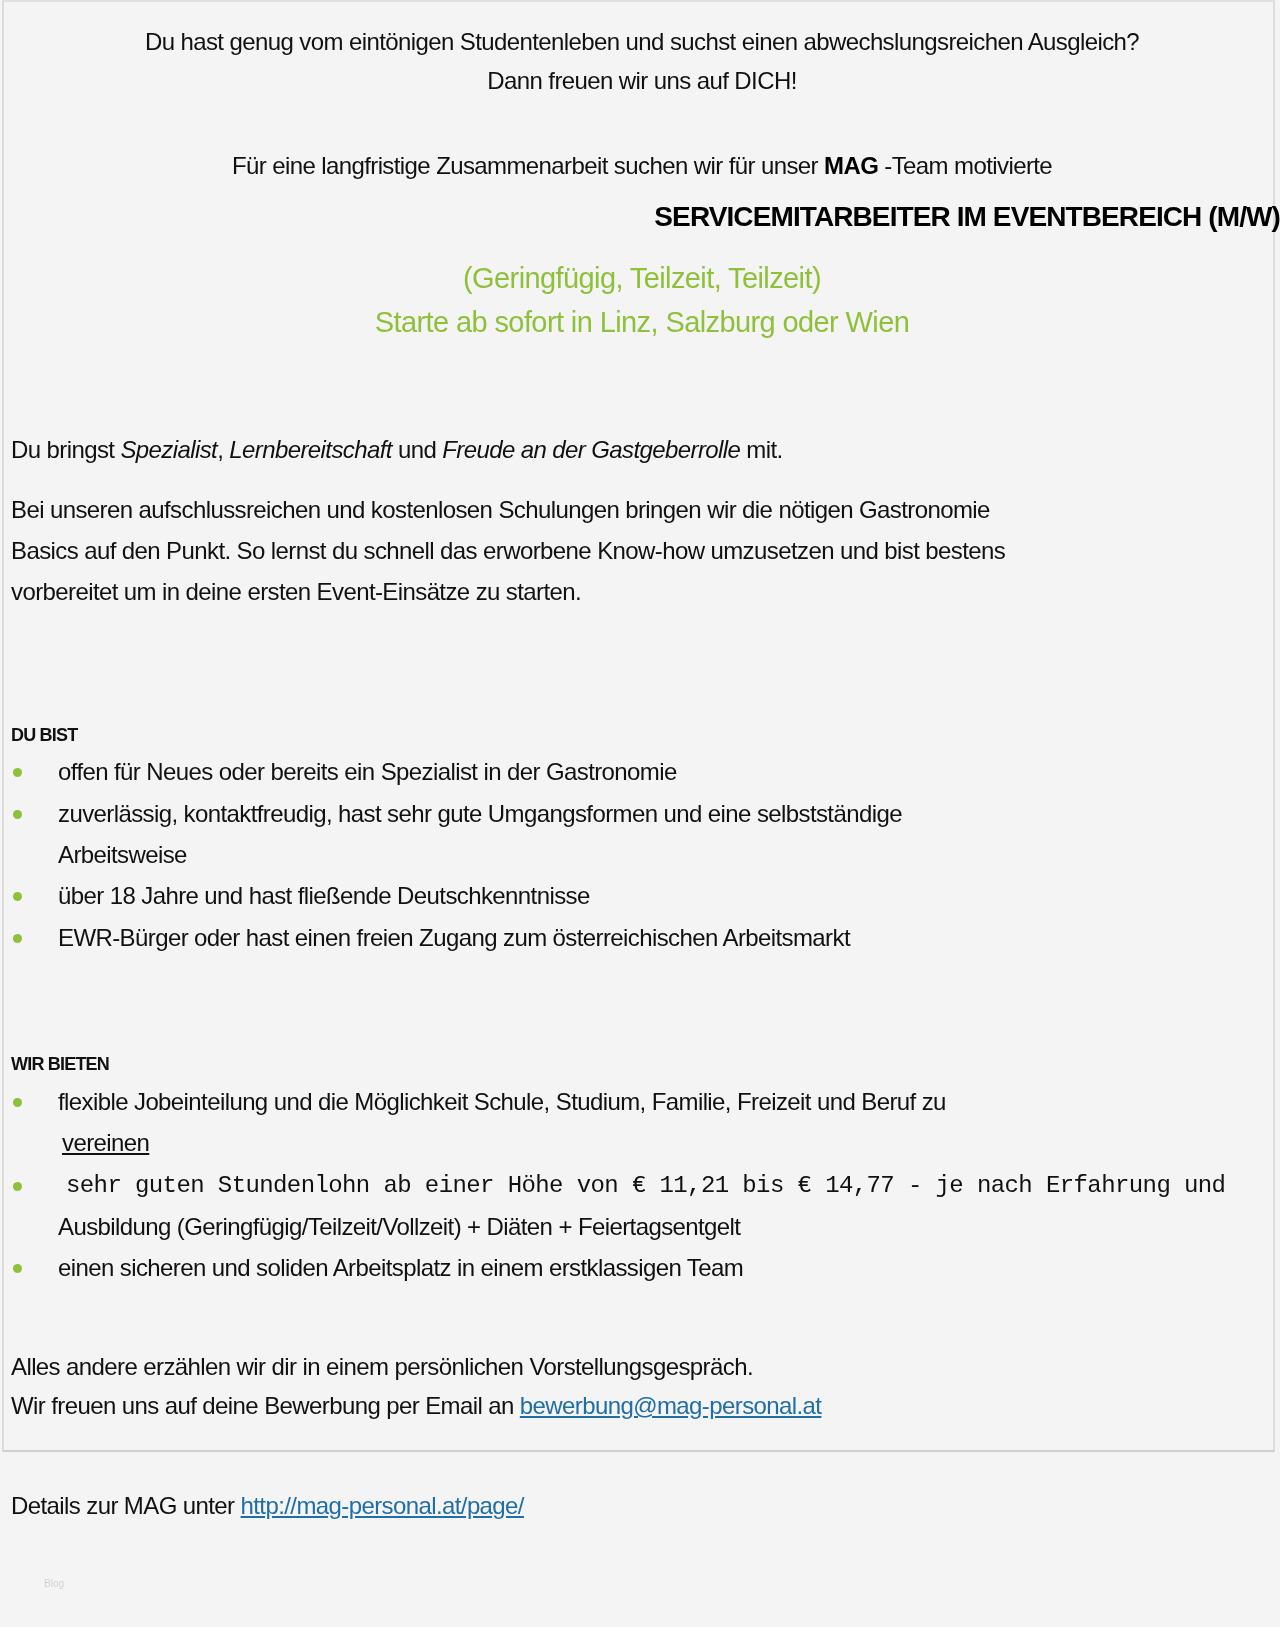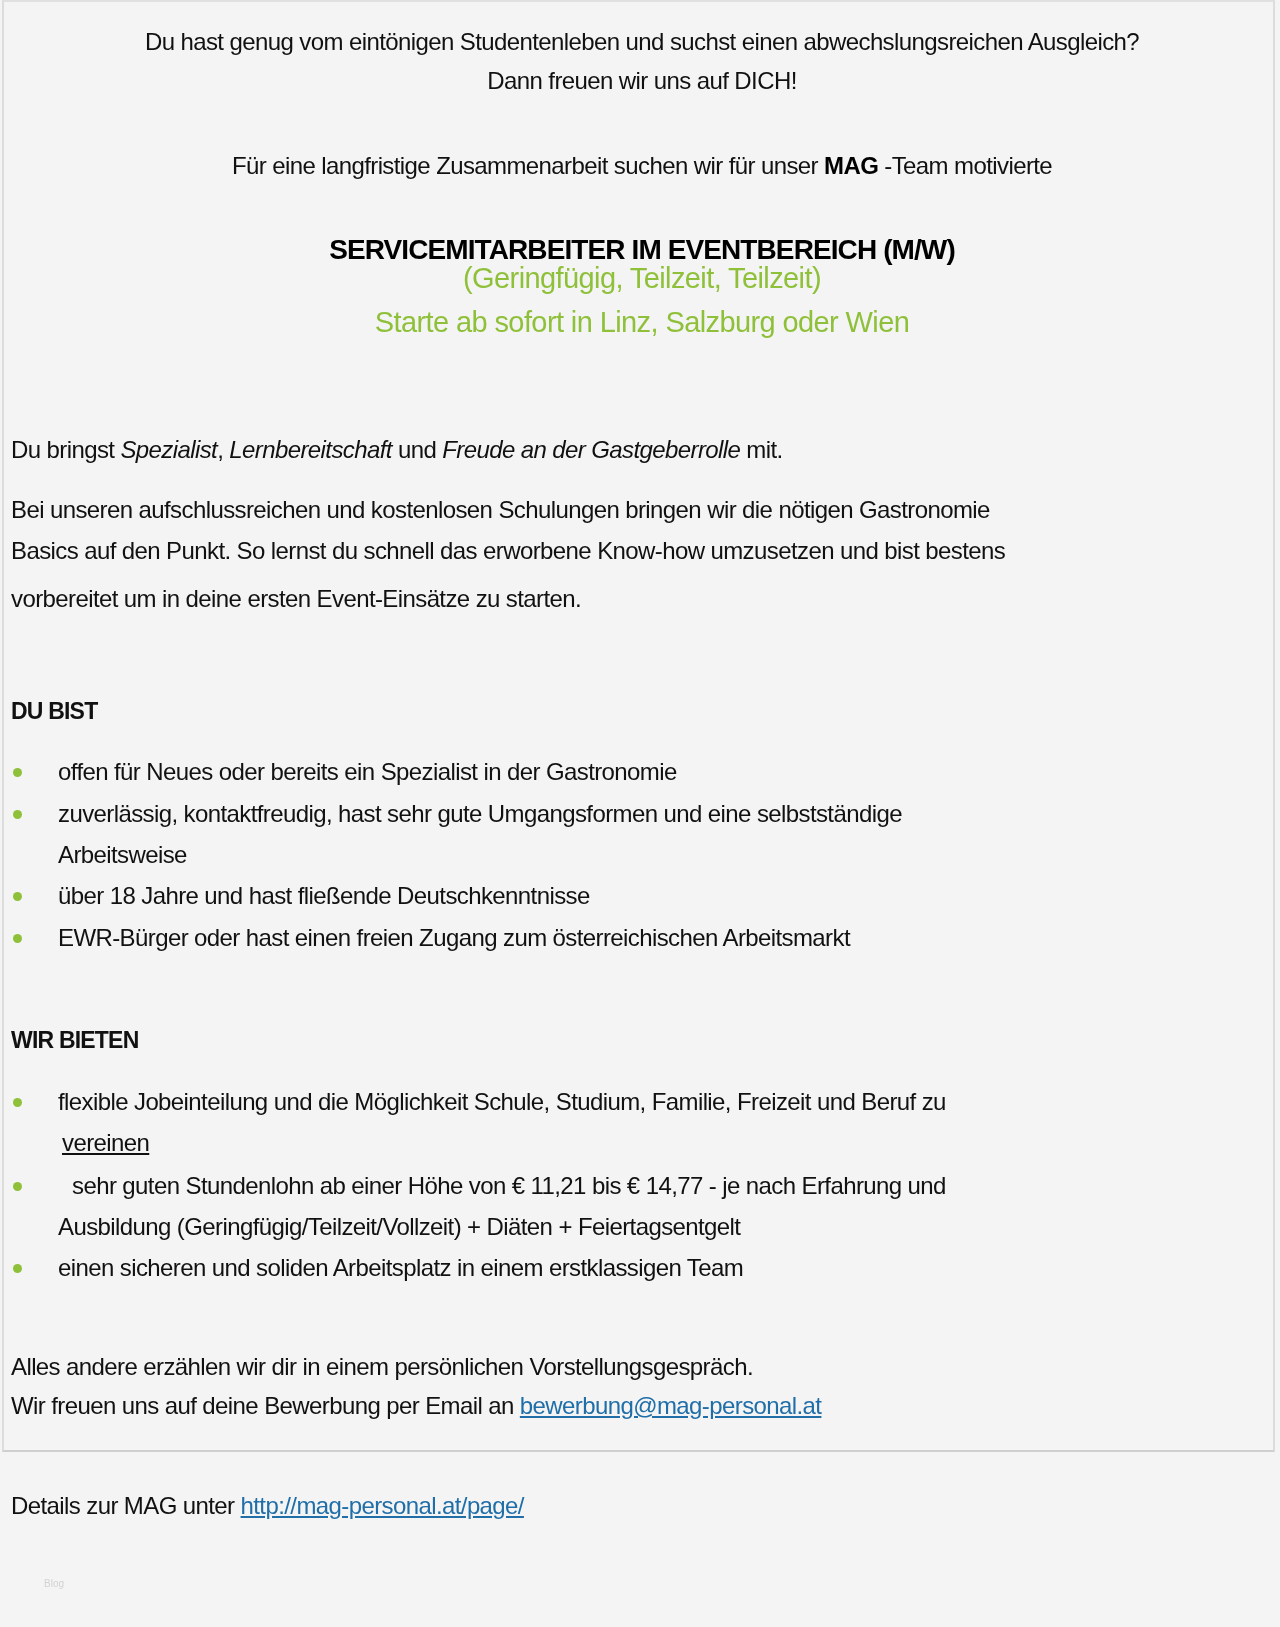--- a/index.html
+++ b/index.html
@@ -11,48 +11,48 @@
     position:absolute; left:2px; top:0; width:1273px; height:1452px;
     border-left:2px solid #dcdcdc; border-right:2px solid #dcdcdc; border-bottom:2px solid #cfcfcf;
     border-top:2px solid #e0e0e0; box-sizing:border-box;
   }
   .line { position:absolute; white-space:nowrap; font-size:24px; line-height:30px; letter-spacing:-0.6px; }
   .center { left:0; width:1276px; text-align:center; }
   .green { color:#8fc03a; }
   .green-bold { color:#000000; font-weight:bold; }
   .h-title { font-size:28px; line-height:34px; letter-spacing:-0.9px; }
   .h-sub { font-size:29px; line-height:34px; letter-spacing:-0.6px; }
-  .section-head { font-weight:bold; font-size:23px; letter-spacing:-0.8px; }
+  .section-head { font-weight:bold; font-size:18px; letter-spacing:-0.8px;margin-top:24px; }
   .bullet-dot { position:absolute; width:9px; height:9px; border-radius:50%; background:#8fc03a; }
   a.link { color:#1f6ea8; text-decoration:underline; }
   em { font-style:italic; }
   .watermark { position:absolute; left:40px; top:1576px; font-size:10px; color:#d2d2d2; }
 </style>
 </head>
 <body>
 
 <div class="page">
 
   <div class="line center" style="top:25px;">Du hast genug vom eintönigen Studentenleben und suchst einen abwechslungsreichen Ausgleich?</div>
   <div class="line center" style="top:64px;">Dann freuen wir uns auf DICH!</div>
   <div class="line center" style="top:149px;">
     <span>Für eine langfristige Zusammenarbeit suchen wir für unser </span><span class="green-bold">MAG</span><span> -Team motivierte</span>
   </div>
 
-  <div class="line center green-bold h-title" style="top:231px;">SERVICEMITARBEITER IM EVENTBEREICH (M/W)</div>
+  <div class="line center green-bold h-title" style="top:198px;text-align:right;">SERVICEMITARBEITER IM EVENTBEREICH (M/W)</div>
   <div class="line center green h-sub" style="top:259px;">(Geringfügig, Teilzeit, Teilzeit)</div>
   <div class="line center green h-sub" style="top:303px;">Starte ab sofort in Linz, Salzburg oder Wien</div>
 
   <div class="line" style="left:7px; top:433px;">
     <span>Du bringst </span><em>Spezialist</em><span>, </span><em>Lernbereitschaft</em><span> und </span><em>Freude an der Gastgeberrolle</em><span> mit.</span>
   </div>
 
   <div class="line" style="left:7px; top:493px;">Bei unseren aufschlussreichen und kostenlosen Schulungen bringen wir die nötigen Gastronomie</div>
   <div class="line" style="left:7px; top:534px;">Basics auf den Punkt. So lernst du schnell das erworbene Know-how umzusetzen und bist bestens</div>
-  <div class="line" style="left:7px; top:575px;margin-top:7px;">vorbereitet um in deine ersten Event-Einsätze zu starten.</div>
+  <div class="line" style="left:7px; top:575px;">vorbereitet um in deine ersten Event-Einsätze zu starten.</div>
 
   <div class="line section-head" style="left:7px; top:694px;">DU BIST</div>
 
   <div>
     <div>
       <span class="bullet-dot" style="left:9px; top:766px;"></span>
       <div class="line" style="left:54px; top:755px;">offen für Neues oder bereits ein Spezialist in der Gastronomie</div>
     </div>
     <div>
       <span class="bullet-dot" style="left:9px; top:808px;"></span>
@@ -72,21 +72,21 @@
   <div class="line section-head" style="left:7px; top:1023px;">WIR BIETEN</div>
 
   <div>
     <div>
       <span class="bullet-dot" style="left:9px; top:1096px;"></span>
       <div class="line" style="left:54px; top:1085px;">flexible Jobeinteilung und die Möglichkeit Schule, Studium, Familie, Freizeit und Beruf zu</div>
       <div class="line" style="left:58px; top:1126px;text-decoration:underline;">vereinen</div>
     </div>
     <div>
       <span class="bullet-dot" style="left:9px; top:1180px;"></span>
-      <div class="line" style="left:68px; top:1169px;">sehr guten Stundenlohn ab einer Höhe von € 11,21 bis € 14,77 - je nach Erfahrung und</div>
+      <div class="line" style="left:62px; top:1169px;font-family:Liberation Mono, monospace;">sehr guten Stundenlohn ab einer Höhe von € 11,21 bis € 14,77 - je nach Erfahrung und</div>
       <div class="line" style="left:54px; top:1210px;">Ausbildung (Geringfügig/Teilzeit/Vollzeit) + Diäten + Feiertagsentgelt</div>
     </div>
     <div>
       <span class="bullet-dot" style="left:9px; top:1262px;"></span>
       <div class="line" style="left:54px; top:1251px;">einen sicheren und soliden Arbeitsplatz in einem erstklassigen Team</div>
     </div>
   </div>
 
   <div class="line" style="left:7px; top:1350px;">Alles andere erzählen wir dir in einem persönlichen Vorstellungsgespräch.</div>
   <div class="line" style="left:7px; top:1389px;">

